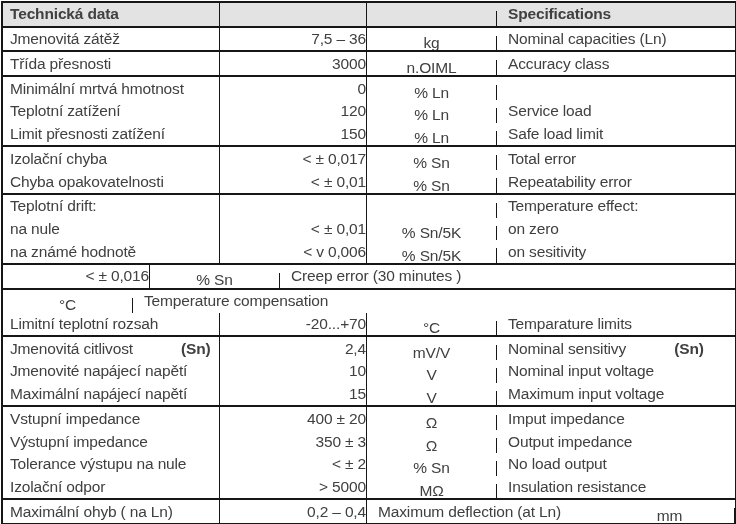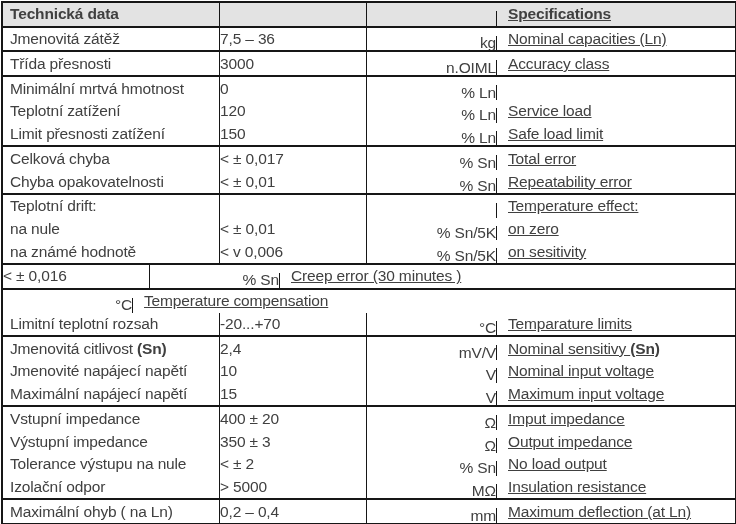--- a/index.html
+++ b/index.html
@@ -49,37 +49,36 @@
     white-space: nowrap;
   }
   .c1 {
     width: 217px;
     border-right: 1.5px solid #161616;
     padding-left: 7px;
   }
   .c2 {
     width: 147px;
     border-right: 1.5px solid #161616;
-    justify-content: flex-start;
+    justify-content: flex-end;
   }
   .c3 {
     width: 130px;
     border-right: 1.5px solid #161616;
-    justify-content: flex-end;
+    justify-content: center;
     margin-top: 8px;
   }
   .c4 {
     flex: 1;
     padding-left: 11px;
-    text-decoration: underline;
   }
   .row.header .cell {
     font-weight: bold;
   }
-  b { font-weight: bold; }
+  b { font-weight: bold; margin-left: 44px; }
 </style>
 </head>
 <body>
 
 <div id="screen">
   <div class="spec-table">
     <div class="row header">
       <div class="cell c1">
         <span>Technická data</span>
       </div>
@@ -152,21 +151,21 @@
         </div>
         <div class="cell c3">
           <span>% Ln</span>
         </div>
         <div class="cell c4">
           <span>Safe load limit</span>
         </div>
       </div>
       <div class="row">
         <div class="cell c1">
-          <span>Celková chyba</span>
+          <span>Izolační chyba</span>
         </div>
         <div class="cell c2">
           <span>&lt; ± 0,017</span>
         </div>
         <div class="cell c3">
           <span>% Sn</span>
         </div>
         <div class="cell c4">
           <span>Total error</span>
         </div>
@@ -358,21 +357,21 @@
           <span>Insulation resistance</span>
         </div>
       </div>
       <div class="row">
         <div class="cell c1">
           <span>Maximální ohyb ( na Ln)</span>
         </div>
         <div class="cell c2">
           <span>0,2 – 0,4</span>
         </div>
+        <div class="cell c4">
+          <span>Maximum deflection (at Ln)</span>
+        </div>
         <div class="cell c3">
           <span>mm</span>
-        </div>
-        <div class="cell c4">
-          <span>Maximum deflection (at Ln)</span>
         </div>
       </div>
     </div>
 </div>
 
 </body></html>

